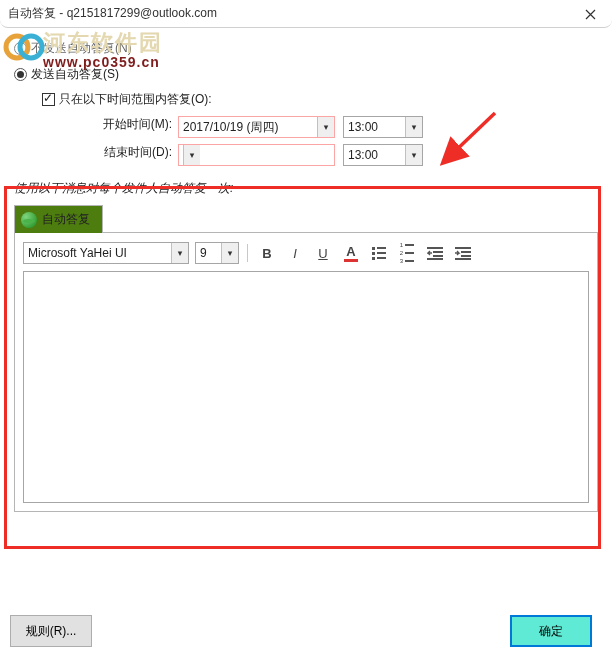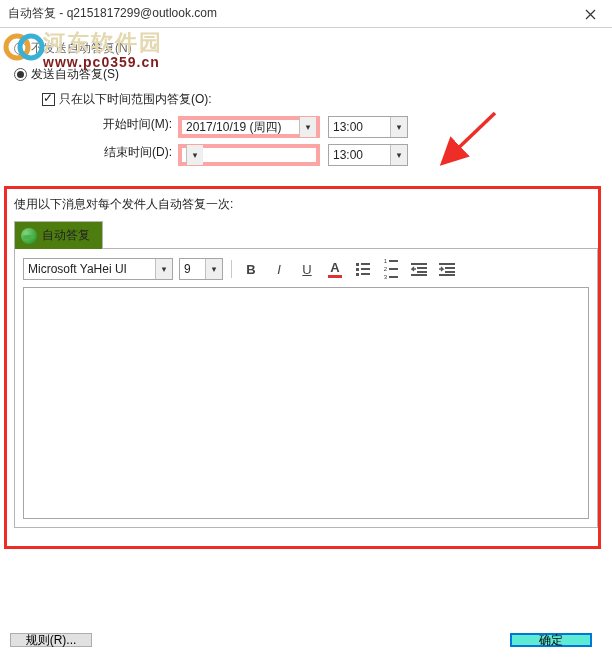--- a/index.html
+++ b/index.html
@@ -1,73 +1,73 @@
 <!DOCTYPE html>
 <html><head>
 <meta charset="utf-8">
 <style>
 * { box-sizing: border-box; margin: 0; padding: 0; font-family: "Microsoft YaHei", sans-serif; }
 body { width: 612px; height: 657px; background: #fff; position: relative; overflow: hidden; }
 
-.titlebar { height: 28px; border-bottom: 1px solid #d0d0d0; display: flex; align-items: center; padding-left: 8px; font-size: 12px; color: #333; position: relative; }
+.titlebar { height: 28px; border-bottom: 1px solid #d0d0d0; display: flex; align-items: center; padding-left: 8px; font-size: 12px; color: #333; position: relative; border-radius: 8px; }
 .close-btn { position: absolute; right: 0; top: 0; width: 44px; height: 28px; display: flex; align-items: center; justify-content: center; color: #555; cursor: pointer; }
 
 .watermark { position: absolute; left: 3px; top: 28px; pointer-events: none; z-index: 5; }
 .wm-text { font-size: 22px; font-weight: bold; color: #e4d8b0; letter-spacing: 2px; }
 .wm-url { font-size: 14px; color: #7f1d1d; font-weight: bold; letter-spacing: 1px; margin-top: -4px; }
 .wm-logo { position: absolute; left: 0; top: 2px; }
 
 .content { padding: 10px 14px 0 14px; font-size: 12px; color: #222; }
 
 .radio-row { display: flex; align-items: center; margin-bottom: 6px; height: 20px; }
 .radio { width: 13px; height: 13px; border-radius: 50%; border: 1px solid #555; margin-right: 4px; position: relative; background: #fff; }
 .radio.checked::after { content: ""; position: absolute; left: 2px; top: 2px; width: 7px; height: 7px; border-radius: 50%; background: #333; }
 
 .indent { margin-left: 28px; }
 .check-row { display: flex; align-items: center; margin: 6px 0 8px 0; height: 18px; }
 .check { width: 13px; height: 13px; border: 1px solid #333; margin-right: 4px; position: relative; background: #fff; }
 .check.checked::after { content: "✓"; position: absolute; left: 0; top: -3px; font-size: 12px; color: #222; }
 
 .time-row { display: flex; margin: 4px 0 6px 48px; height: 22px; }
 .time-label { width: 82px; text-align: right; margin-right: 6px; }
-.date-sel { width: 142px; height: 22px; border: 4px solid #fca5a5; background: #fff; padding: 0 4px; display: flex; align-items: center; justify-content: space-between; margin-right: 8px; font-size: 12px; }
+.date-sel { width: 157px; height: 22px; border: 1px solid #fca5a5; background: #fff; padding: 0 4px; display: flex; align-items: center; justify-content: space-between; margin-right: 8px; font-size: 12px; }
 .time-sel { width: 80px; height: 22px; border: 1px solid #a6a6a6; background: #fff; padding: 0 4px; display: flex; align-items: center; justify-content: space-between; font-size: 12px; }
 .dd-btn { width: 17px; height: 20px; background: #efefef; border-left: 1px solid #c0c0c0; margin-right: -4px; display: flex; align-items: center; justify-content: center; font-size: 9px; color: #333; }
 
-.section-label { margin: 30px 0 8px 0; font-size: 12px; }
+.section-label { margin: 14px 0 8px 0; font-size: 12px; font-style: italic; }
 
 .redbox { position: absolute; border: 3px solid #ee2d27; pointer-events: none; z-index: 10; }
 .arrow { position: absolute; z-index: 11; pointer-events: none; }
 
 .tab-strip { height: 28px; margin-top: 6px; position: relative; }
 .tab { position: absolute; left: 0; top: 0; height: 28px; border: 1px solid #b5b5b5; border-bottom: none; background: #4d7c0f; padding: 0 12px 0 6px; display: flex; align-items: center; font-size: 12px; gap: 5px; }
 .tab-line { position: absolute; left: 0; right: 0; bottom: 0; height: 1px; background: #b5b5b5; }
 .globe { width: 16px; height: 16px; border-radius: 50%; background: radial-gradient(circle at 30% 30%, #7fd67f, #1a8a1a); position: relative; overflow: hidden; }
 .globe::after { content:""; position:absolute; left:2px; top:7px; width:12px; height:4px; background:#4ab34a; border-radius:50%; }
 
 .editor { border: 1px solid #b5b5b5; border-top: none; padding: 8px; }
 .toolbar { display: flex; align-items: center; gap: 6px; height: 24px; margin-bottom: 6px; }
-.font-sel { width: 150px; height: 22px; border: 1px solid #a6a6a6; background: #fff; padding: 0 4px; display: flex; align-items: center; justify-content: space-between; font-size: 12px; }
+.font-sel { width: 166px; height: 22px; border: 1px solid #a6a6a6; background: #fff; padding: 0 4px; display: flex; align-items: center; justify-content: space-between; font-size: 12px; }
 .size-sel { width: 44px; height: 22px; border: 1px solid #a6a6a6; background: #fff; padding: 0 4px; display: flex; align-items: center; justify-content: space-between; font-size: 12px; }
 .tool-sep { width:1px; height:18px; background:#c8c8c8; margin:0 2px; }
 .tool-btn { width: 22px; height: 22px; display: flex; align-items: center; justify-content: center; font-size: 13px; color: #444; cursor: pointer; font-family: "Segoe UI", sans-serif; }
 .tool-btn.bold { font-weight: bold; }
 .tool-btn.italic { font-style: italic; }
 .tool-btn.underline { text-decoration: underline; }
 .fontcolor { display:flex; flex-direction:column; align-items:center; line-height:1; }
 .fontcolor .bar { width:14px; height:3px; background:#d33; margin-top:1px; }
 .list-ic { display: flex; flex-direction: column; gap: 2px; align-items:flex-start; }
 .list-ic .r { display:flex; align-items:center; gap:2px; }
 .list-ic .b { width:3px; height:3px; background:#555; }
 .list-ic .l { width:9px; height:2px; background:#555; }
 
 .textarea { width: 100%; height: 232px; border: 1px solid #a6a6a6; padding: 4px 6px; font-size: 12px; resize: none; outline: none; }
 
 .footer { position: absolute; left: 10px; right: 10px; bottom: 10px; display: flex; align-items: center; }
-.btn { height: 14px; min-width: 82px; border: 1px solid #adadad; background: #e1e1e1; font-size: 12px; padding: 0 0; cursor: pointer; display:flex; align-items:center; justify-content:center; }
+.btn { height: 32px; min-width: 82px; border: 1px solid #adadad; background: #e1e1e1; font-size: 12px; padding: 0 0; cursor: pointer; display:flex; align-items:center; justify-content:center; }
 .btn.primary { border: 2px solid #0078d7; background: #5eead4; }
 .spacer { flex: 1; }
 </style>
 </head>
 <body>
 
 <div class="titlebar">
   <span>自动答复 - q2151817299@outlook.com</span>
   <div class="close-btn">
     <svg width="11" height="11" viewBox="0 0 11 11">

